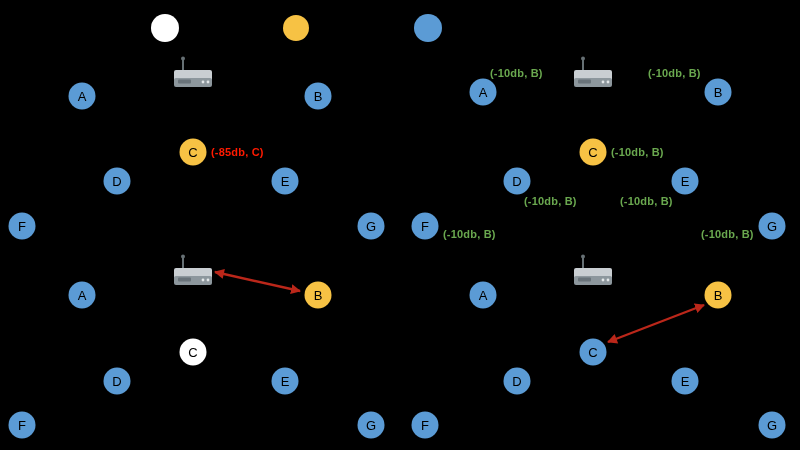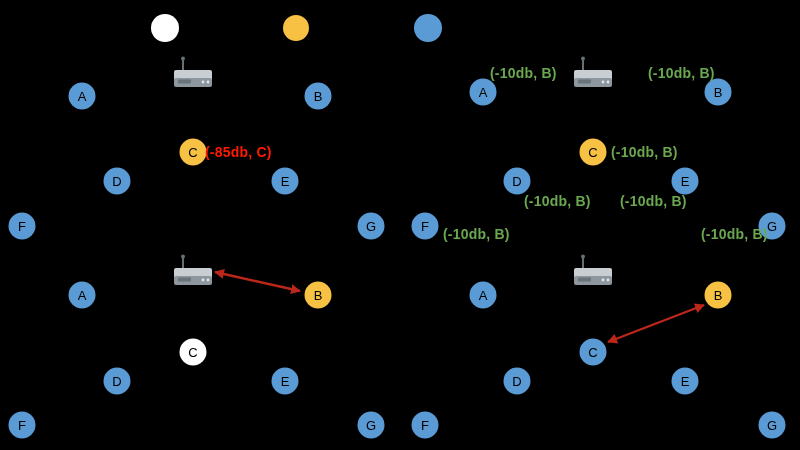--- a/index.html
+++ b/index.html
@@ -18,21 +18,21 @@
     transform: translate(-50%, -50%);
   }
   .node {
     width: 27px; height: 27px;
     display: flex; align-items: center; justify-content: center;
     font-size: 13px; font-weight: 500; color: #000;
   }
   .annotation {
     position: absolute;
     transform: translateY(-50%);
-    font-size: 14px; font-weight: 600;
+    font-size: 11px; font-weight: 600;
     white-space: nowrap;
     letter-spacing: 0.2px;
   }
   .router {
     position: absolute;
     transform: translate(-50%, -50%);
     line-height: 0;
   }
   #arrow-layer {
     position: absolute; left: 0; top: 0;
@@ -171,21 +171,21 @@
     </div>
     <div class="node" style="left: 685px; top: 381px; background: rgb(91, 155, 213); color: rgb(0, 0, 0);">
       <span>E</span>
     </div>
     <div class="node" style="left: 425px; top: 425px; background: rgb(91, 155, 213); color: rgb(0, 0, 0);">
       <span>F</span>
     </div>
     <div class="node" style="left: 772px; top: 425px; background: rgb(91, 155, 213); color: rgb(0, 0, 0);">
       <span>G</span>
     </div>
-    <div class="annotation" style="left: 205px; top: 152px; color: rgb(255, 26, 0);">(-85db, C)</div>
+    <div class="annotation" style="left: 211px; top: 152px; color: rgb(255, 26, 0);">(-85db, C)</div>
     <div class="annotation" style="left: 490px; top: 73px; color: rgb(106, 168, 79);">(-10db, B)</div>
     <div class="annotation" style="left: 648px; top: 73px; color: rgb(106, 168, 79);">(-10db, B)</div>
     <div class="annotation" style="left: 611px; top: 152px; color: rgb(106, 168, 79);">(-10db, B)</div>
     <div class="annotation" style="left: 524px; top: 201px; color: rgb(106, 168, 79);">(-10db, B)</div>
     <div class="annotation" style="left: 620px; top: 201px; color: rgb(106, 168, 79);">(-10db, B)</div>
     <div class="annotation" style="left: 443px; top: 234px; color: rgb(106, 168, 79);">(-10db, B)</div>
     <div class="annotation" style="left: 701px; top: 234px; color: rgb(106, 168, 79);">(-10db, B)</div>
   </div>
 
 </body></html>

